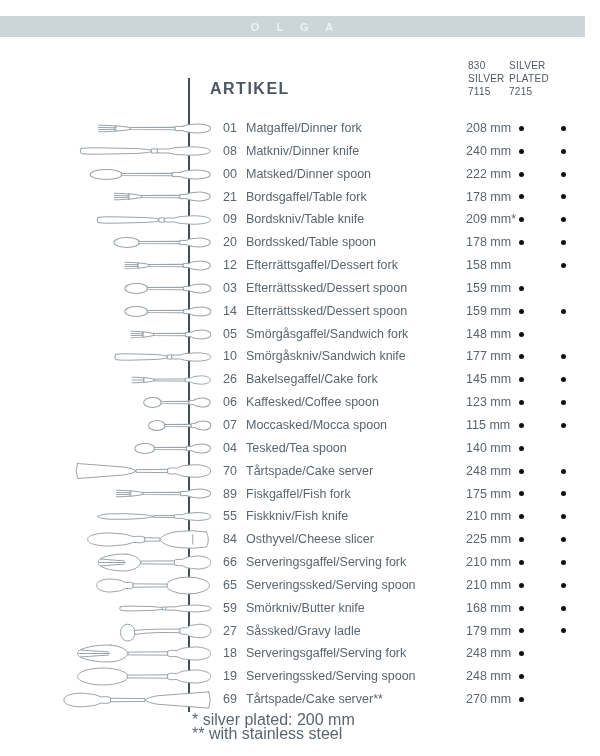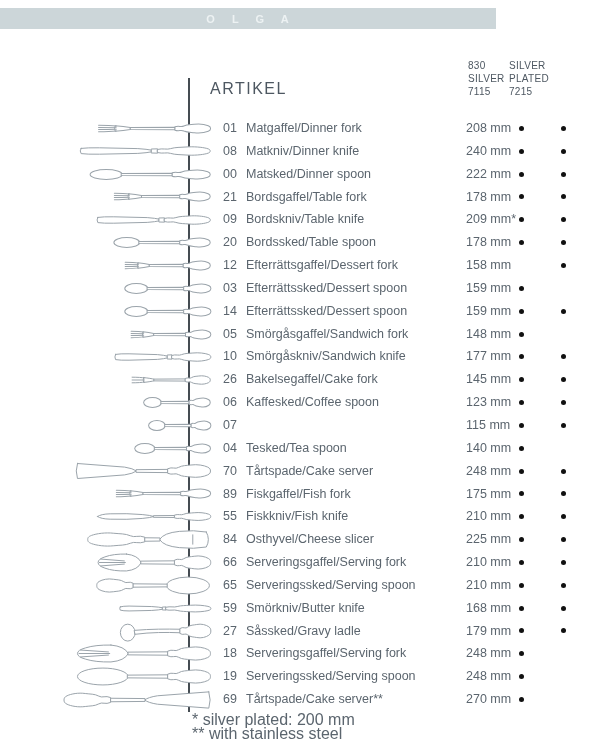--- a/index.html
+++ b/index.html
@@ -5,30 +5,30 @@
   :root{
     --bar:#ccd6d9; --txt:#5b656e; --head:#4d5761; --dot:#111111;
     --rule:#454c52; --art:#9ba4ab;
   }
   html,body{margin:0;padding:0;}
   body{
     width:600px;height:756px;position:relative;background:#ffffff;
     font-family:"Liberation Sans", sans-serif;overflow:hidden;
   }
   .brand-bar{
-    position:absolute;left:0;top:8px;width:496px;height:21px;
+    position:absolute;left:0;top:16px;width:585px;height:21px;
     background:var(--bar);display:flex;align-items:center;justify-content:center;
   }
   .brand-bar span{
     color:#edf2f3;font-size:11px;font-weight:bold;letter-spacing:7px;
     transform:translateX(3px);
   }
   .artikel{
     position:absolute;left:210px;top:80px;font-size:16px;color:var(--head);
-    letter-spacing:1.5px;font-weight:400;
+    letter-spacing:1.5px;font-weight:700;
   }
   .vrule{
     position:absolute;left:188px;top:78px;width:2px;height:634px;background:var(--rule);
   }
   .colhead{
     position:absolute;top:59px;font-size:10px;line-height:13px;color:var(--head);
     text-align:left;letter-spacing:.3px;
   }
   .colhead.c1{left:468px;width:46px;}
   .colhead.c2{left:509px;width:48px;}
@@ -305,20 +305,21 @@
       <div class="icell">
         <svg width="63.3" height="17" viewBox="0 0 220 40" preserveAspectRatio="none">
           <g fill="#ffffff" stroke="#9ba4ab" stroke-width="1" stroke-linecap="round">
             <ellipse cx="31" cy="20" rx="29" ry="11.5" vector-effect="non-scaling-stroke"></ellipse>
             <path d="M58 17.8 L150 17.3 L150 22.7 L58 22.2 Z" vector-effect="non-scaling-stroke"></path>
             <path d="M150.0 16 C157.0 12.5 162.0 17.5 167.0 14 C173.0 10.5 180.0 11 187.0 10 C197.0 8.5 208.0 10.5 214.0 13.5 C218.0 15.5 218.5 17.5 218.5 20 C218.5 22.5 218.0 24.5 214.0 26.5 C208.0 29.5 197.0 31.5 187.0 30 C180.0 29 173.0 29.5 167.0 26 C162.0 22.5 157.0 27.5 150.0 24 Z" vector-effect="non-scaling-stroke"></path>
           </g>
         </svg>
       </div>
       <span class="nr">07</span>
+      <span class="name">Moccasked/Mocca spoon</span>
       <span class="size">115 mm</span>
       <span class="dot c1"></span>
       <span class="dot c2"></span>
     </div>
     <div class="row">
       <div class="icell">
         <svg width="77.0" height="17" viewBox="0 0 220 40" preserveAspectRatio="none">
           <g fill="#ffffff" stroke="#9ba4ab" stroke-width="1" stroke-linecap="round">
             <ellipse cx="31" cy="20" rx="29" ry="11.5" vector-effect="non-scaling-stroke"></ellipse>
             <path d="M58 17.8 L150 17.3 L150 22.7 L58 22.2 Z" vector-effect="non-scaling-stroke"></path>

